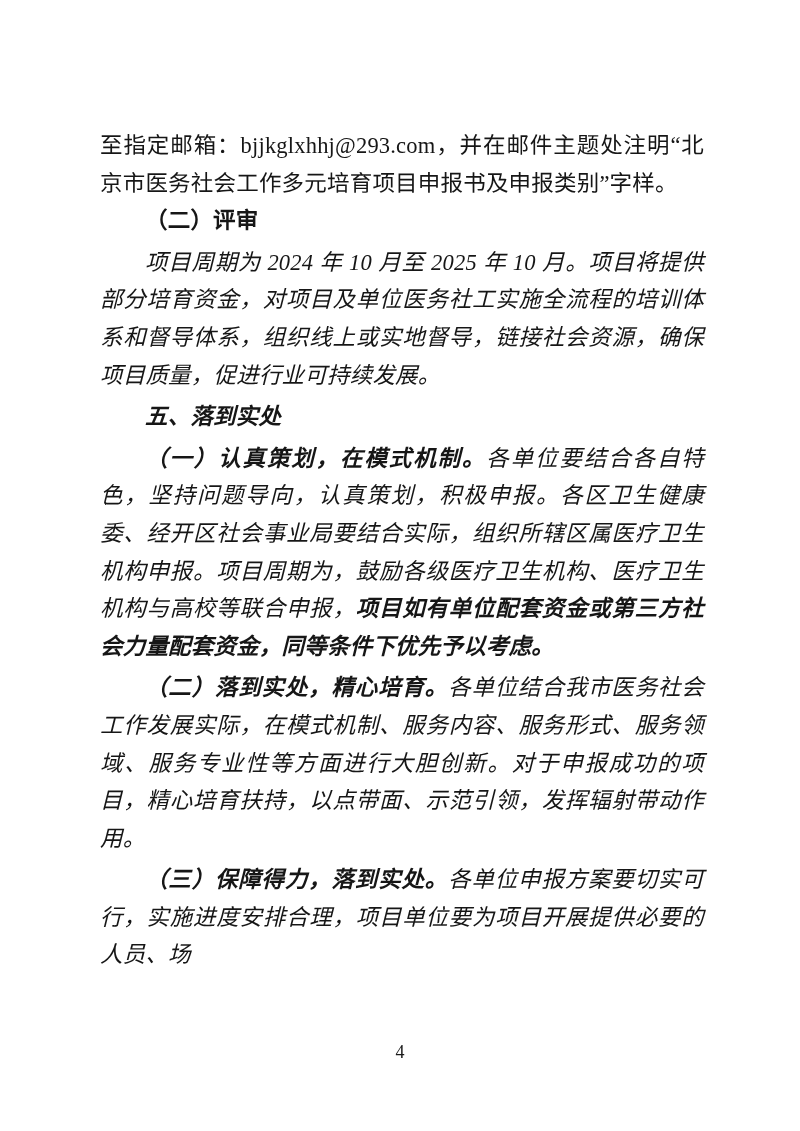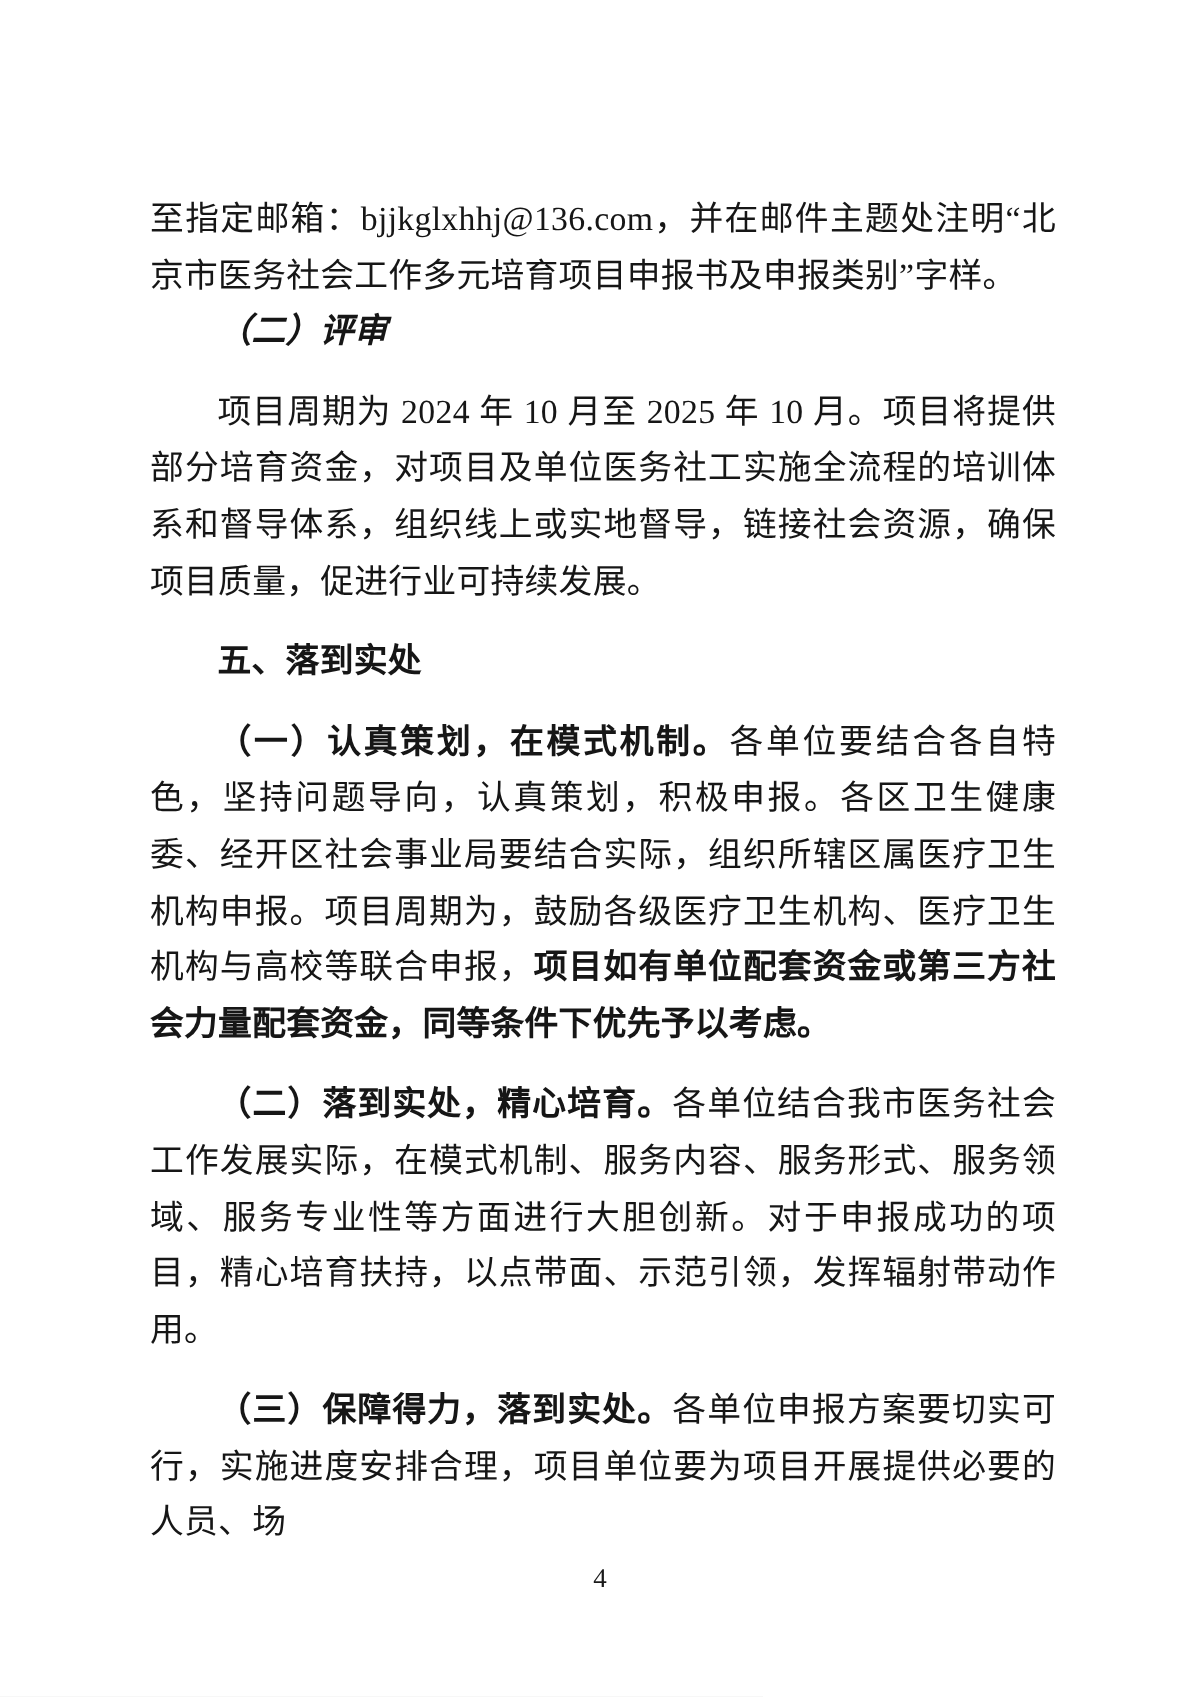--- a/index.html
+++ b/index.html
@@ -20,22 +20,22 @@
     top: 127px;
     width: 604px;
     font-size: 22.5px;
     line-height: 37.6px;
     text-align: justify;
     text-justify: inter-ideograph;
     letter-spacing: 0.2px;
   }
   .para { text-indent: 2em; }
   .noindent { text-indent: 0; }
-  .gap { margin-top: 16px; }
-  .heading-kai { font-weight: bold; font-style: italic; }
+  .gap { margin-top: 4px; font-style: italic; }
+  .heading-kai { font-weight: bold; }
   .heading-hei {
     font-family: "Liberation Sans", "DejaVu Sans", sans-serif;
     font-weight: 600;
   }
   .bold { font-weight: bold; }
   .footer {
     position: absolute;
     left: 0;
     top: 1040px;
     width: 100%;
@@ -43,21 +43,21 @@
     font-size: 18px;
     line-height: 24px;
     color: #1a1a1a;
   }
 </style>
 </head>
 <body>
 
 <div class="page">
   <div class="content">
-    <p class="para noindent">至指定邮箱：bjjkglxhhj@136.com，并在邮件主题处注明“北京市医务社会工作多元培育项目申报书及申报类别”字样。</p>
+    <p class="para noindent">至指定邮箱：bjjkglxhhj@293.com，并在邮件主题处注明“北京市医务社会工作多元培育项目申报书及申报类别”字样。</p>
 
     <p class="para heading-kai">（二）评审</p>
 
 
 
     <p class="para gap">项目周期为 2024 年 10 月至 2025 年 10 月。项目将提供部分培育资金，对项目及单位医务社工实施全流程的培训体系和督导体系，组织线上或实地督导，链接社会资源，确保项目质量，促进行业可持续发展。</p>
 
     <p class="para heading-hei gap">五、落到实处</p>
 
     <p class="para gap"><span class="bold">（一）认真策划，在模式机制。</span><span>各单位要结合各自特色，坚持问题导向，认真策划，积极申报。各区卫生健康委、经开区社会事业局要结合实际，组织所辖区属医疗卫生机构申报。项目周期为，鼓励各级医疗卫生机构、医疗卫生机构与高校等联合申报，</span><span class="bold">项目如有单位配套资金或第三方社会力量配套资金，同等条件下优先予以考虑。</span></p>

